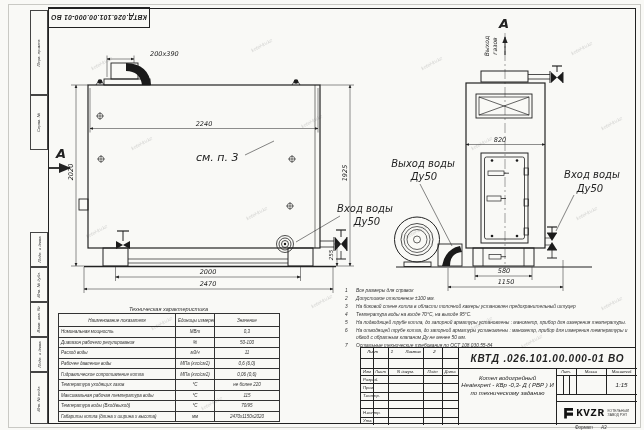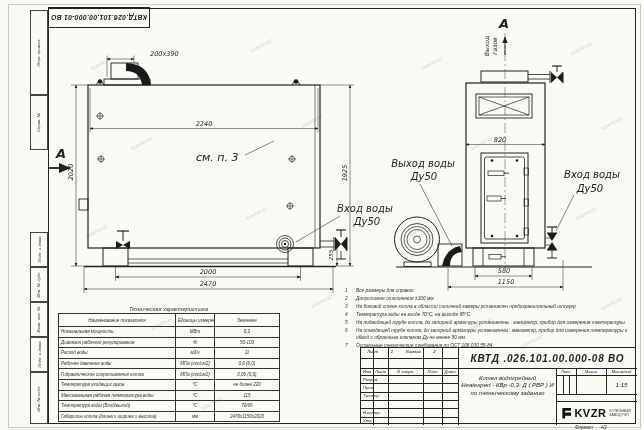--- a/index.html
+++ b/index.html
@@ -37,21 +37,21 @@
   .tb .vl{position:absolute;width:1px;background:#222;}
   .tb .cell{position:absolute;display:flex;align-items:center;justify-content:center;color:#222;}
   .docnum{left:97px;top:0;width:179px;height:20px;font-size:10px;font-weight:bold;font-style:italic;letter-spacing:.8px;white-space:nowrap;}
   .tb .small{font-size:4.2px;font-style:italic;}
   .tb .role{position:absolute;left:2px;width:26px;font-size:4.2px;font-style:italic;color:#222;}
   .product{left:98px;top:21px;width:97px;height:34px;flex-direction:column;font-size:6px;font-style:italic;line-height:1.25;text-align:center;}
   .scaleval{left:245px;top:27px;width:31px;height:19px;font-size:6.2px;font-style:italic;}
   .sheetrow{left:195px;top:46px;width:81px;height:7px;font-size:4.2px;font-style:italic;display:flex;align-items:center;justify-content:space-around;}
   .logo{left:195px;top:53px;width:81px;height:24px;display:flex;align-items:center;justify-content:center;gap:3px;}
   .logo .mark{width:9px;height:11px;background:#111;clip-path:polygon(0 0,100% 0,100% 30%,30% 30%,30% 45%,100% 45%,100% 75%,30% 75%,30% 100%,0 100%);}
-  .logo .kvzr{font-size:11px;font-weight:bold;color:#111;letter-spacing:.5px;}
+  .logo .kvzr{font-size:11px;font-weight:bold;color:#111;letter-spacing:.5px;font-family:Liberation Mono, monospace;}
   .logo .co{display:flex;flex-direction:column;font-size:3.4px;color:#333;line-height:1.2;}
   .format{position:absolute;left:575px;top:424.5px;width:60px;display:flex;gap:8px;font-size:4.5px;font-style:italic;color:#333;}
   svg text{font-family:"DejaVu Sans",sans-serif;font-style:italic;fill:#222;}
 </style>
 </head>
 <body>
 
 <div class="sheet"></div>
 <div class="outerline"></div>
 
@@ -428,21 +428,21 @@
   <div class="vl" style="left:81px;top:0;height:77px"></div>
   <div class="vl" style="left:195px;top:20px;height:57px"></div>
   <div class="vl" style="left:215px;top:20px;height:26px"></div>
   <div class="vl" style="left:245px;top:20px;height:26px"></div>
   <div class="vl" style="left:201.5px;top:27px;height:19px"></div>
   <div class="vl" style="left:208px;top:27px;height:19px"></div>
   <div class="hl" style="left:195px;top:27px;width:81px"></div>
   <div class="hl" style="left:195px;top:46px;width:81px"></div>
   <div class="hl" style="left:195px;top:53px;width:81px"></div>
 
-  <div class="cell docnum">КВТД .026.101.00.000-08  ВО</div>
+  <div class="cell docnum">КВТД .026.101.00.000-01  ВО</div>
 
   <div class="cell small" style="left:0;top:20px;width:12px;height:7px">Изм</div>
   <div class="cell small" style="left:12px;top:20px;width:15px;height:7px">Лист</div>
   <div class="cell small" style="left:27px;top:20px;width:35px;height:7px">N докум.</div>
   <div class="cell small" style="left:62px;top:20px;width:19px;height:7px">Подп</div>
   <div class="cell small" style="left:81px;top:20px;width:16px;height:7px">Дата</div>
 
   <div class="role" style="top:28.5px">Разраб.</div>
   <div class="role" style="top:37px">Пров.</div>
   <div class="role" style="top:45.3px">Т.контр.</div>

